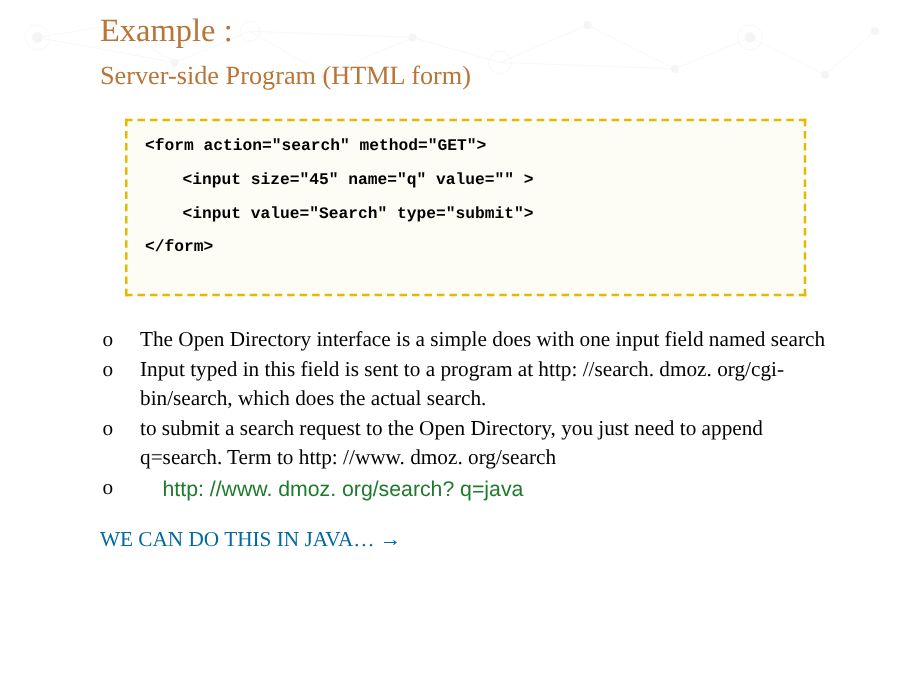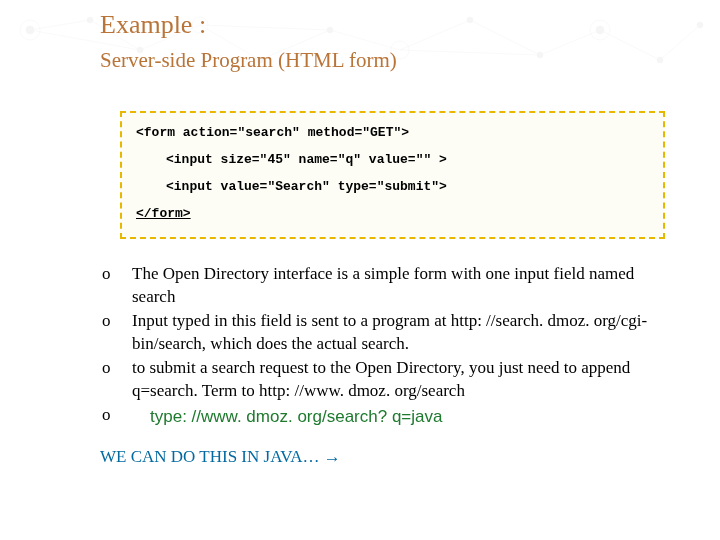--- a/index.html
+++ b/index.html
@@ -18,34 +18,34 @@
     left: 0;
     width: 720px;
     height: 120px;
     opacity: 0.08;
     pointer-events: none;
     z-index: 0;
   }
   .content {
     position: relative;
     z-index: 1;
-    padding: 10px 50px 0 100px;
+    padding: 10px 50px 0 80px;
   }
   .heading {
     font-family: Georgia, "Times New Roman", serif;
     color: #b97438;
     font-size: 26px;
     margin: 0 0 8px 0;
     font-weight: normal;
   }
   .subheading {
     font-family: Georgia, "Times New Roman", serif;
     color: #b97438;
     font-size: 21px;
-    margin: 0 0 38px 0;
+    margin: 0 0 22px 0;
     font-weight: normal;
   }
   .code-box {
     border: 2.5px dashed #e6b800;
     background: #fdfdf6;
     padding: 12px 14px;
     margin: 0 0 24px 20px;
     width: 545px;
     box-sizing: border-box;
   }
@@ -54,22 +54,21 @@
     font-weight: bold;
     font-size: 13px;
     color: #000;
     margin-bottom: 12px;
     white-space: pre;
   }
   .code-line.indent {
     padding-left: 30px;
   }
   .code-line:last-child {
-    margin-bottom: 4px;
-    text-decoration: underline;
+    margin-bottom: 18px;
   }
   .bullet-list {
     margin: 0 0 18px 0;
     padding-left: 0;
     list-style: none;
     font-size: 17px;
     line-height: 1.35;
     color: #000;
   }
   .bullet-list li {
@@ -141,32 +140,32 @@
   <div class="code-box">
     <div class="code-line">&lt;form action="search" method="GET"&gt;</div>
     <div class="code-line indent">&lt;input size="45" name="q" value="" &gt;</div>
     <div class="code-line indent">&lt;input value="Search" type="submit"&gt;</div>
     <div class="code-line">&lt;/form&gt;</div>
   </div>
 
   <ul class="bullet-list">
     <li>
       <span class="bullet-marker">o</span>
-      <span class="bullet-body">The Open Directory interface is a simple form with one input field named search</span>
+      <span class="bullet-body">The Open Directory interface is a simple does with one input field named search</span>
     </li>
     <li>
       <span class="bullet-marker">o</span>
       <span class="bullet-body">Input typed in this field is sent to a program at http: //search. dmoz. org/cgi-bin/search, which does the actual search.</span>
     </li>
     <li>
       <span class="bullet-marker">o</span>
       <span class="bullet-body">to submit a search request to the Open Directory, you just need to append q=search. Term to http: //www. dmoz. org/search</span>
     </li>
     <li>
       <span class="bullet-marker">o</span>
       <span class="bullet-body">
-        <span class="example-url">type: //www. dmoz. org/search? q=java</span>
+        <span class="example-url">http: //www. dmoz. org/search? q=java</span>
       </span>
     </li>
   </ul>
 
   <div class="closing">WE CAN DO THIS IN JAVA… →</div>
 </div>
 
 </body></html>

